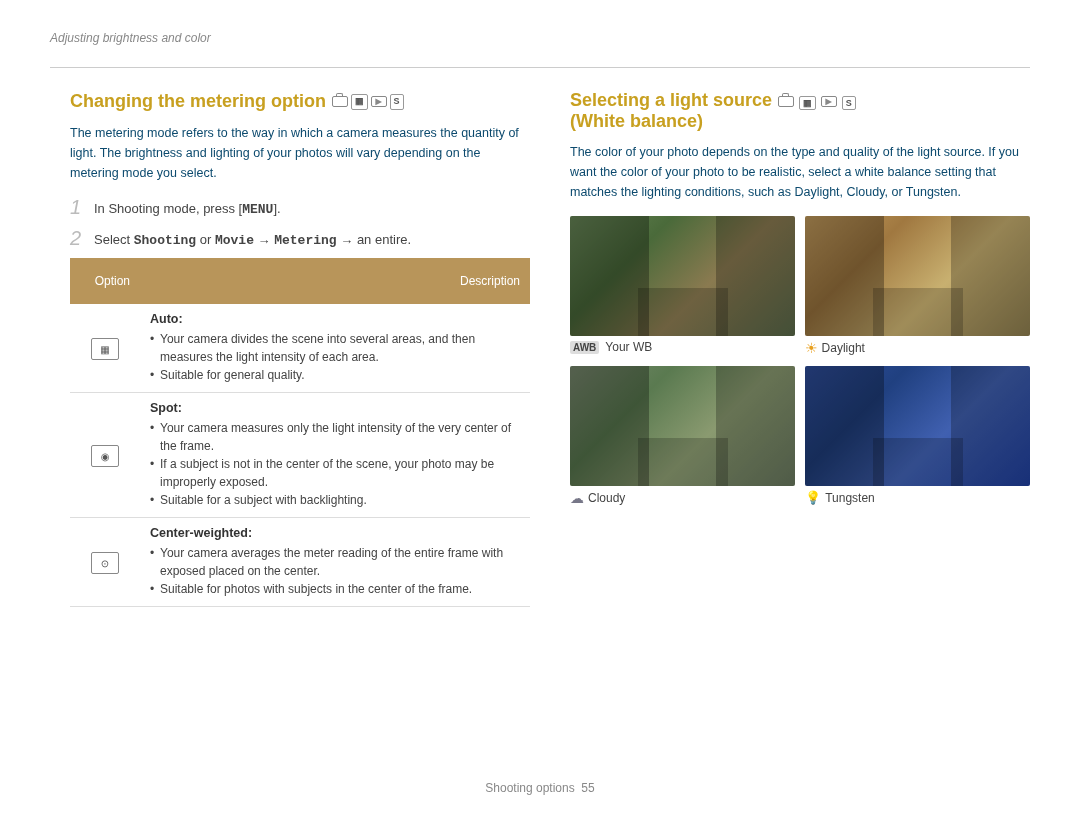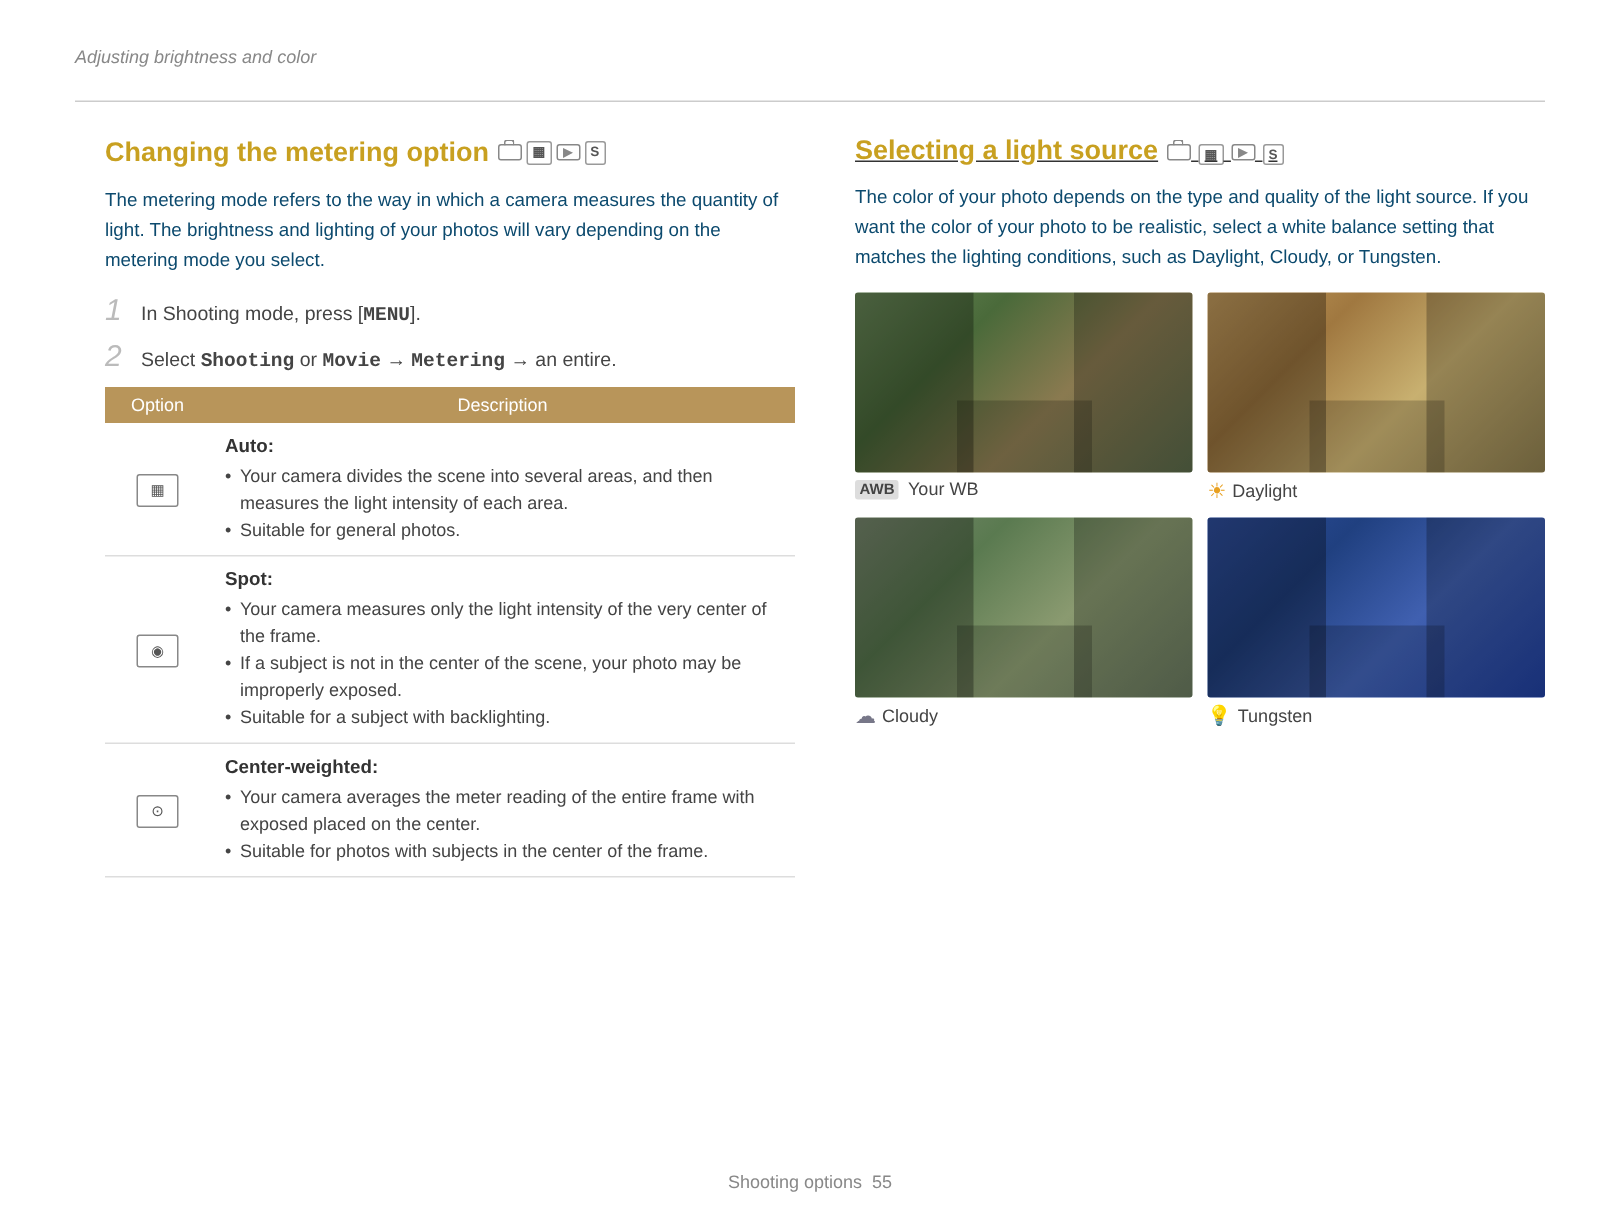--- a/index.html
+++ b/index.html
@@ -101,22 +101,22 @@
       width: 100%;
       border-collapse: collapse;
       margin-top: 6px;
       font-size: 12px;
     }
     .options-table thead tr {
       background: #b8955a;
       color: #fff;
     }
     .options-table thead th {
-      padding: 5px 10px;
-      text-align: center;
+      padding: 16px 10px;
+      text-align: right;
       font-weight: normal;
       font-size: 12px;
     }
     .options-table thead th:first-child {
       width: 70px;
     }
     .options-table tbody tr {
       border-bottom: 1px solid #ddd;
       vertical-align: top;
     }
@@ -158,21 +158,20 @@
       position: relative;
     }
     .option-bullets li::before {
       content: "•";
       position: absolute;
       left: 0;
     }
     
     .right-title-block {
       margin-bottom: 10px;
-      text-decoration: underline;
     }
     .right-title-line1 {
       color: #c8a020;
       font-size: 18px;
       font-weight: bold;
       display: flex;
       align-items: center;
       gap: 6px;
     }
     .right-title-line2 {
@@ -353,21 +352,21 @@
         </thead>
         <tbody id="options-tbody">
         <tr>
       <td class="icon-cell">
         <div class="option-icon">▦</div>
       </td>
       <td>
         <div class="option-name">Auto:</div>
         <ul class="option-bullets">
           <li>Your camera divides the scene into several areas, and then measures the light intensity of each area.</li>
-                  <li>Suitable for general photos.</li>
+                  <li>Suitable for general quality.</li>
         </ul>
       </td>
     </tr>
             <tr>
       <td class="icon-cell">
         <div class="option-icon">◉</div>
       </td>
       <td>
         <div class="option-name">Spot:</div>
         <ul class="option-bullets">
@@ -399,20 +398,23 @@
       <div class="right-title-block">
         <div class="right-title-line1">
           <span>Selecting a light source</span>
           <span class="icons">
             <span class="camera-icon-small"></span>
             <span class="icon-box">▦</span>
             <span class="movie-icon-small">▶</span>
             <span class="icon-box">S</span>
           </span>
         </div>
+        <div class="right-title-line2">
+          <span>(White balance)</span>
+        </div>
       </div>
 
       <p class="section-desc">The color of your photo depends on the type and quality of the light source. If you want the color of your photo to be realistic, select a white balance setting that matches the lighting conditions, such as Daylight, Cloudy, or Tungsten.</p>
 
       <div class="images-grid" id="images-grid">
       <div class="img-item">
       <div class="img-placeholder img-auto">
         <div class="street-scene">
           <div class="building-left"></div>
           <div class="building-right"></div>

